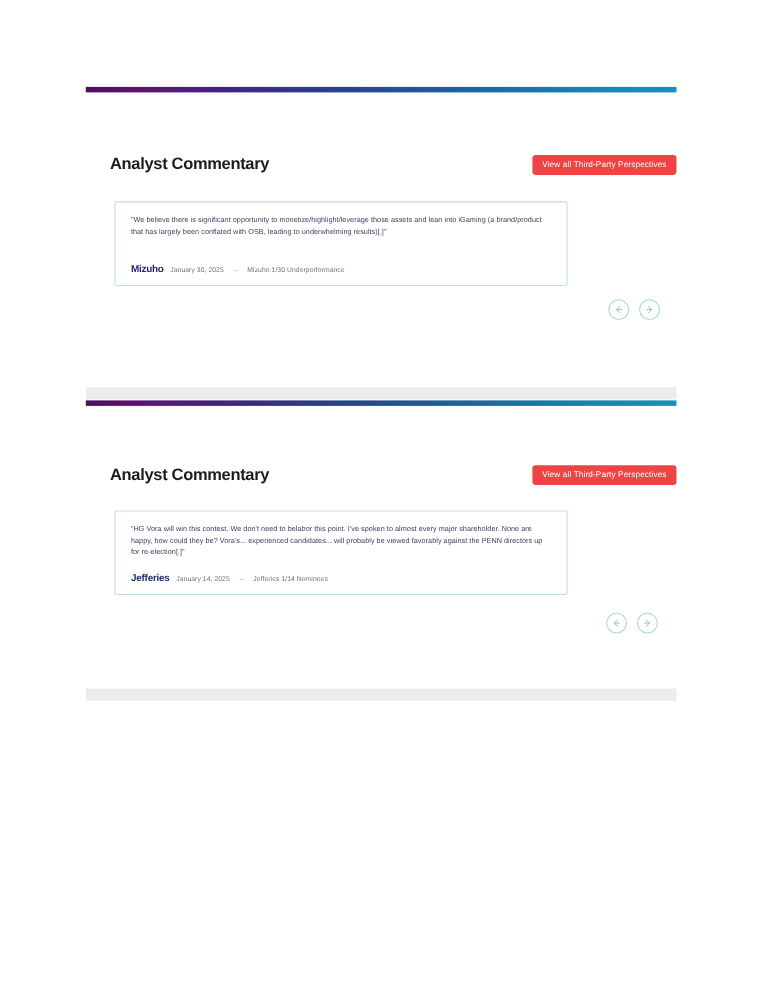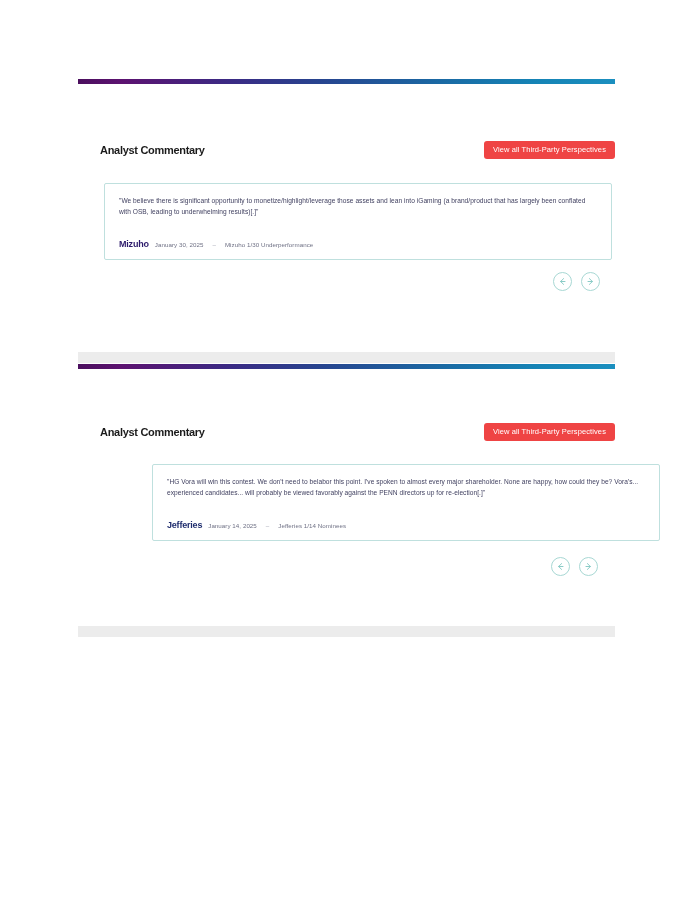--- a/index.html
+++ b/index.html
@@ -57,21 +57,21 @@
     width: 515px;
     display: flex;
     align-items: center;
     justify-content: space-between;
   }
 
   .slide-1 .section-header { top: 141px; }
   .slide-2 .section-header { top: 59px; }
 
   .section-title {
-    font-size: 11px;
+    font-size: 15px;
     font-weight: bold;
     color: #1b1b1b;
     letter-spacing: -0.3px;
     font-family: "Liberation Sans", sans-serif;
   }
 
   .cta-button {
     background: #ef4444;
     color: #ffffff;
     font-size: 7.5px;
@@ -82,31 +82,31 @@
     font-family: "Liberation Sans", sans-serif;
     white-space: nowrap;
     cursor: pointer;
     line-height: 1;
   }
 
   
   .quote-card {
     position: absolute;
     left: 104px;
-    width: 508px;
+    width: 412px;
     border: 1px solid #bfe0de;
     border-radius: 2px;
     background: #ffffff;
     padding: 12px 14px 10px 14px;
   }
 
   .slide-1 .quote-card { top: 183px; height: 77px; }
   .slide-2 .quote-card { top: 464px; height: 77px; }
 
-  .slide-2 .quote-card { top: 100px; margin-left: 48px; }
+  .slide-2 .quote-card { top: 100px; }
 
   .quote-text {
     font-size: 6.6px;
     line-height: 1.62;
     color: #3f3f5f;
     font-family: "Liberation Sans", sans-serif;
     letter-spacing: 0.04px;
   }
 
   .attribution {

